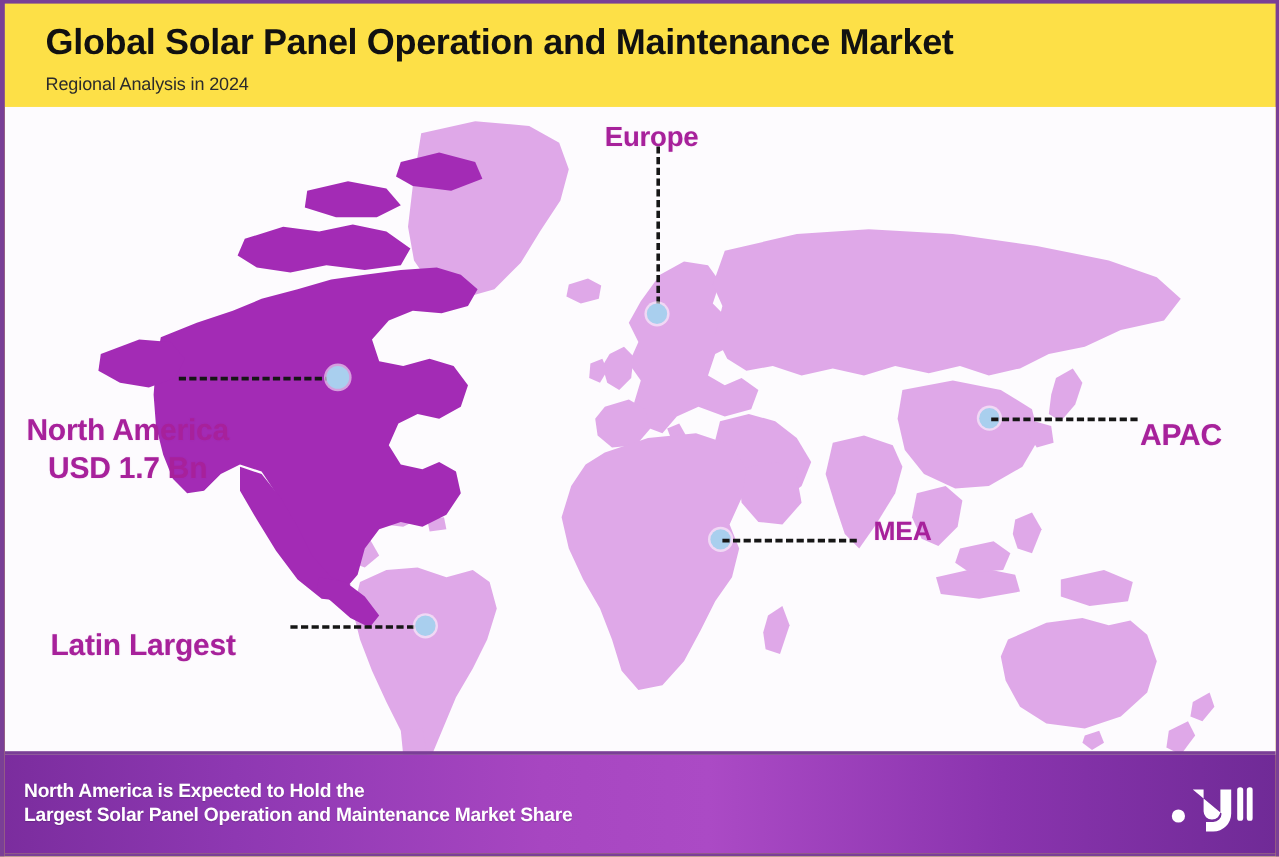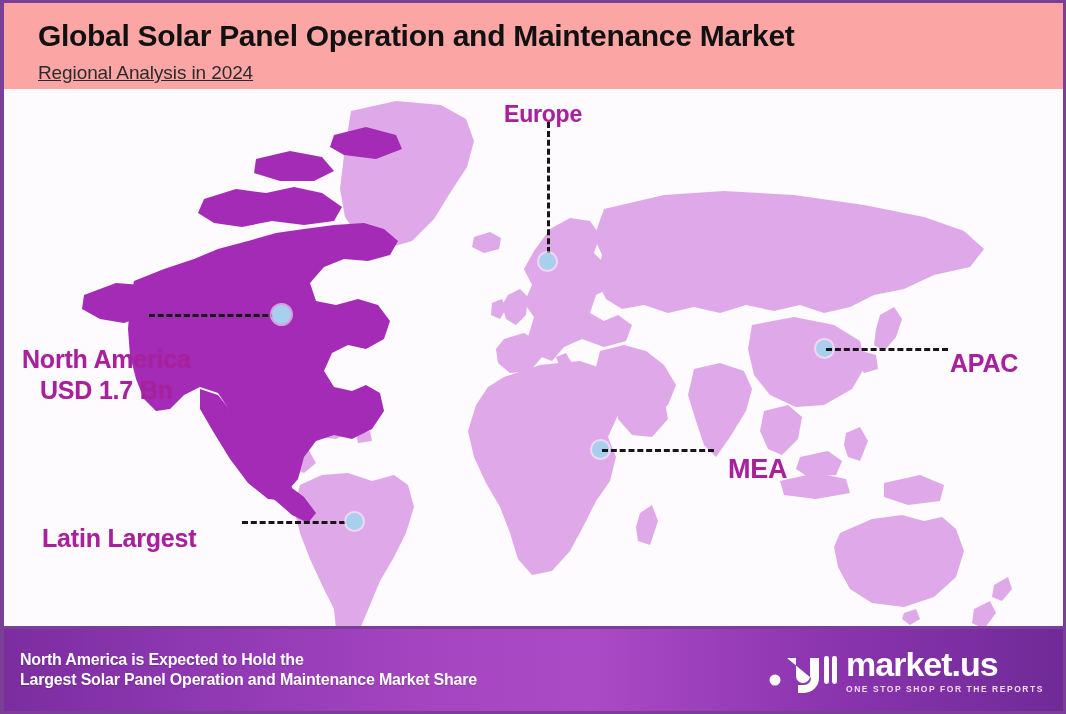--- a/index.html
+++ b/index.html
@@ -2,36 +2,36 @@
 <html><head>
 <meta charset="utf-8">
 <style>
   html,body{margin:0;padding:0;background:#ffffff;}
   body{font-family:"Liberation Sans","DejaVu Sans",sans-serif;}
 
   #page{
     position:relative;
     width:1066px;height:714px;
     box-sizing:border-box;
-    background:#fca5a5;
+    background:#fde047;
     border-left:4px solid #7a3f96;
     border-right:3px solid #7a3f96;
     border-top:3px solid #7a3f96;
     overflow:hidden;
   }
 
   
   #header{position:absolute;left:34px;top:16px;width:1000px;}
   #title{
     font-size:30px;font-weight:700;color:#111111;
     letter-spacing:-0.3px;line-height:1.1;margin:0;white-space:nowrap;
   }
   #subtitle{
-    font-size:19px;font-weight:400;color:#2b2b2b;
-    margin:10px 0 0 0;letter-spacing:-0.1px;text-decoration:underline;
+    font-size:15px;font-weight:400;color:#2b2b2b;
+    margin:10px 0 0 0;letter-spacing:-0.1px;
   }
 
   
   #map-wrap{position:absolute;left:0;top:86px;width:1066px;height:540px;}
   #world-map{display:block;width:1066px;height:540px;}
 
   
   #anno{position:absolute;left:0;top:0;width:1066px;height:626px;pointer-events:none;}
 
   .region-label{
@@ -186,40 +186,36 @@
     <div class="region-label" style="left:500px;top:83px;font-size:23px;">Europe</div>
     <div class="leader v" style="left:543px;top:119px;height:140px;"></div>
     <div class="dot sm" style="left:535px;top:250px;"></div>
 
     <div class="dot sm" style="left:812px;top:337px;"></div>
     <div class="leader h" style="left:822px;top:345px;width:122px;"></div>
     <div class="region-label" style="left:946px;top:331px;font-size:25px;">APAC</div>
 
     <div class="dot sm" style="left:588px;top:438px;"></div>
     <div class="leader h" style="left:598px;top:446px;width:112px;"></div>
-    <div class="region-label" style="left:724px;top:436px;font-size:27px;">MEA</div>
+    <div class="region-label" style="left:724px;top:413px;font-size:22px;">MEA</div>
 
     <div class="region-label" style="left:38px;top:506px;font-size:25px;">Latin Largest</div>
     <div class="leader h" style="left:238px;top:518px;width:112px;"></div>
     <div class="dot sm" style="left:342px;top:510px;"></div>
   </div>
 
   <div id="footer">
     <div id="footer-text">
       <div>North America is Expected to Hold the</div>
       <div>Largest Solar Panel Operation and Maintenance Market Share</div>
     </div>
 
     <div id="logo">
       <svg id="logo-mark" width="70" height="48" viewBox="0 0 70 48">
         <circle cx="8" cy="34" r="5.5" fill="#ffffff"></circle>
         <path d="M20 12 h9 v18 a7 7 0 0 0 14 0 V12 h9 v20 a15 15 0 0 1 -15 15 h-6 v-8 h6 a7 7 0 0 0 7 -7" fill="#ffffff"></path>
         <rect x="57" y="10" width="5" height="28" rx="2.4" fill="#ffffff"></rect>
         <rect x="65" y="10" width="5" height="28" rx="2.4" fill="#ffffff"></rect>
       </svg>
-      <div id="logo-text">
-        <div id="logo-name">market.us</div>
-        <div id="logo-tag">ONE STOP SHOP FOR THE REPORTS</div>
-      </div>
     </div>
   </div>
 
 </div>
 
 </body></html>

